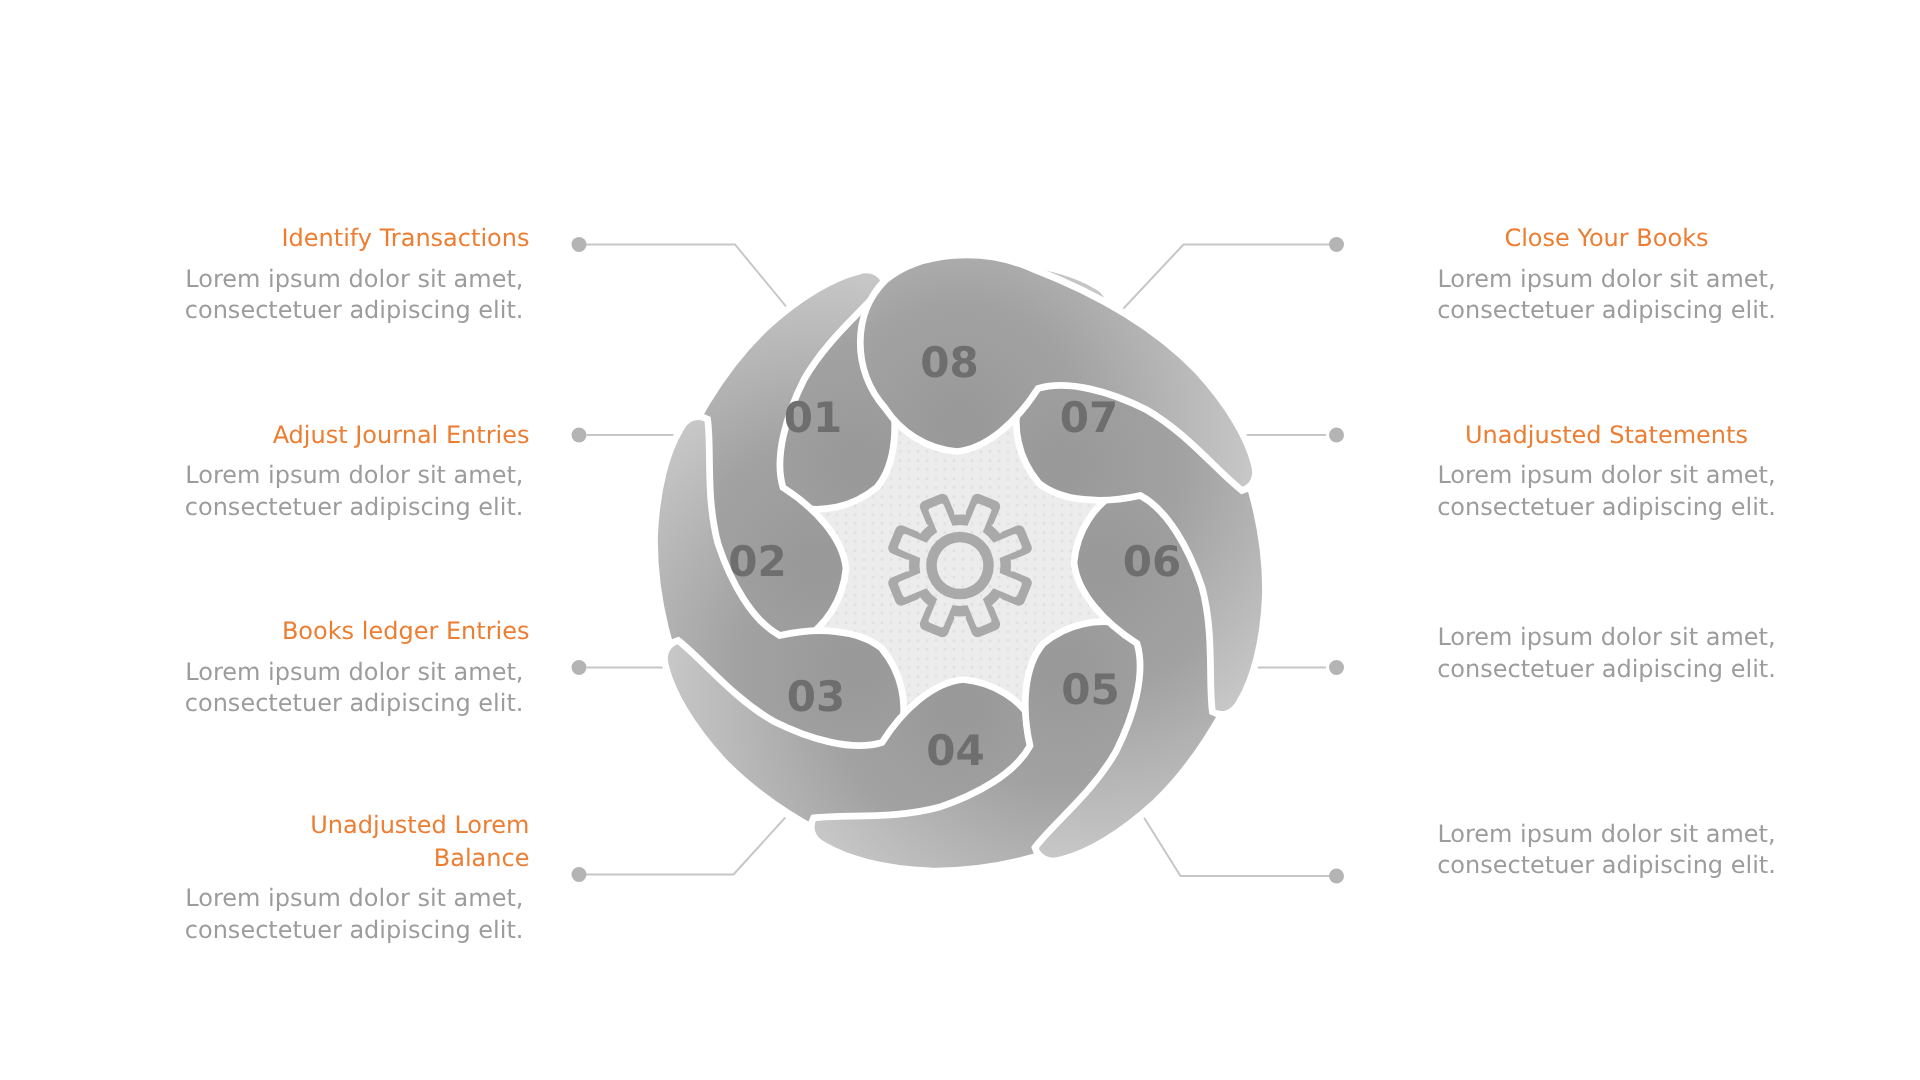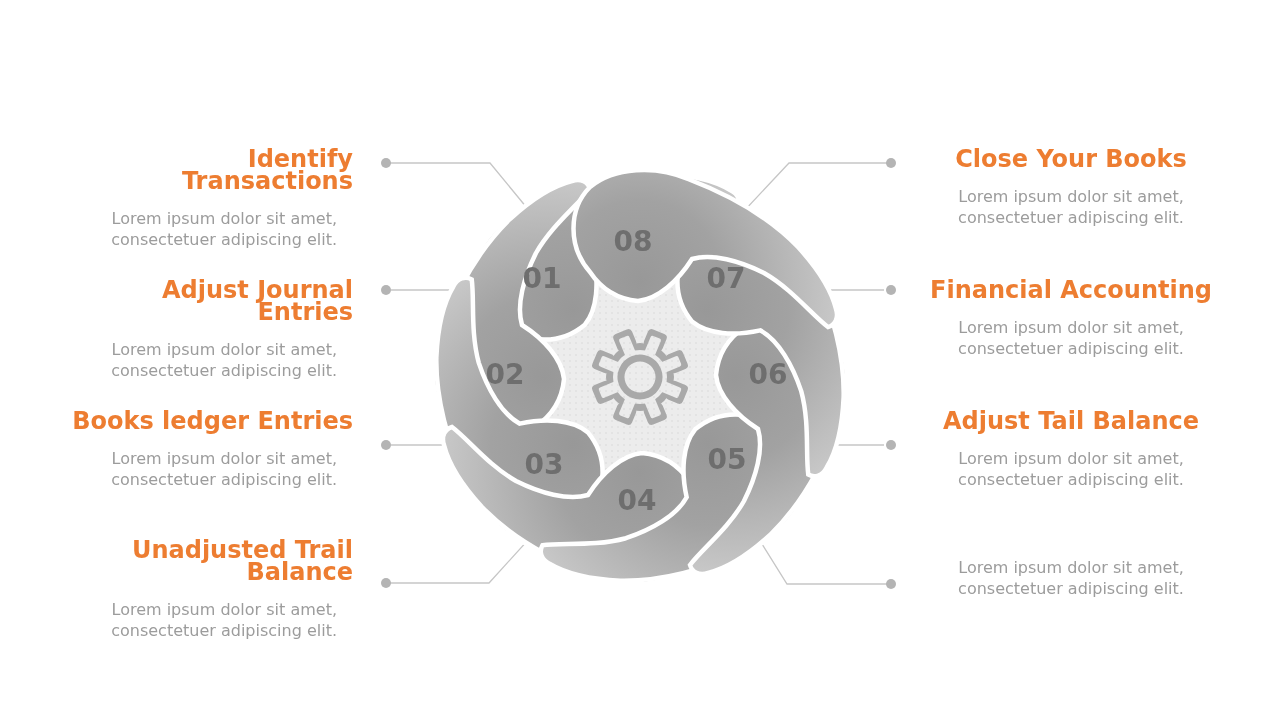--- a/index.html
+++ b/index.html
@@ -8,23 +8,23 @@
     --gear:#a9a9a9; --number:#6e6e6e;
   }
   html,body{margin:0;padding:0;background:#fff;}
   .slide{position:relative;width:1280px;height:720px;background:#ffffff;overflow:hidden;
          font-family:"DejaVu Sans",sans-serif;}
   .title{position:absolute;left:62px;top:34px;font-size:30px;line-height:36px;
          color:var(--title-color);letter-spacing:.2px;font-family:"DejaVu Sans",sans-serif;}
   .step{position:absolute;width:282px;}
   .step.left{right:927px;text-align:right;}
   .step.right{left:930px;text-align:center;}
-  .step h3{margin:0 0 5px 0;font-size:24px;line-height:22px;font-weight:bold;
+  .step h3{margin:0 0 5px 0;font-size:16px;line-height:22px;font-weight:normal;
            color:var(--accent);white-space:pre-line;}
-  .step p{margin:16px;font-size:16px;line-height:21px;color:var(--body-text);white-space:pre-line;}
+  .step p{margin:4px;font-size:16px;line-height:21px;color:var(--body-text);white-space:pre-line;}
   svg.diagram{position:absolute;left:0;top:0;}
   .conn{stroke:var(--connector);stroke-width:1.3;fill:none;}
   .dot{fill:var(--dot);}
   .inner-c{fill:var(--inner-circle);}
   .num{font-family:"DejaVu Sans",sans-serif;font-size:28px;font-weight:bold;
        fill:var(--number);text-anchor:middle;}
   .gear-part{fill:var(--gear);}
   .gear-ring{fill:none;stroke:var(--gear);stroke-width:7;}
 </style>
 </head>
@@ -42,38 +42,37 @@
     <h3>Adjust Journal Entries</h3>
     <p>Lorem ipsum dolor sit amet,
 consectetuer adipiscing elit.</p>
   </div>
   <div class="step left" style="top:410px">
     <h3>Books ledger Entries</h3>
     <p>Lorem ipsum dolor sit amet,
 consectetuer adipiscing elit.</p>
   </div>
   <div class="step left" style="top:539px">
-    <h3>Unadjusted Trail
+    <h3>Unadjusted Lorem
 Balance</h3>
     <p>Lorem ipsum dolor sit amet,
 consectetuer adipiscing elit.</p>
   </div>
 
   <div class="step right" style="top:148px">
     <h3>Close Your Books</h3>
     <p>Lorem ipsum dolor sit amet,
 consectetuer adipiscing elit.</p>
   </div>
   <div class="step right" style="top:279px">
-    <h3>Financial Accounting</h3>
+    <h3>Unadjusted Statements</h3>
     <p>Lorem ipsum dolor sit amet,
 consectetuer adipiscing elit.</p>
   </div>
   <div class="step right" style="top:410px">
-    <h3>Adjust Tail Balance</h3>
     <p>Lorem ipsum dolor sit amet,
 consectetuer adipiscing elit.</p>
   </div>
   <div class="step right" style="top:541px">
     <p>Lorem ipsum dolor sit amet,
 consectetuer adipiscing elit.</p>
   </div>
 
   <svg class="diagram" width="1280" height="720" viewBox="0 0 1280 720">
     <defs>

